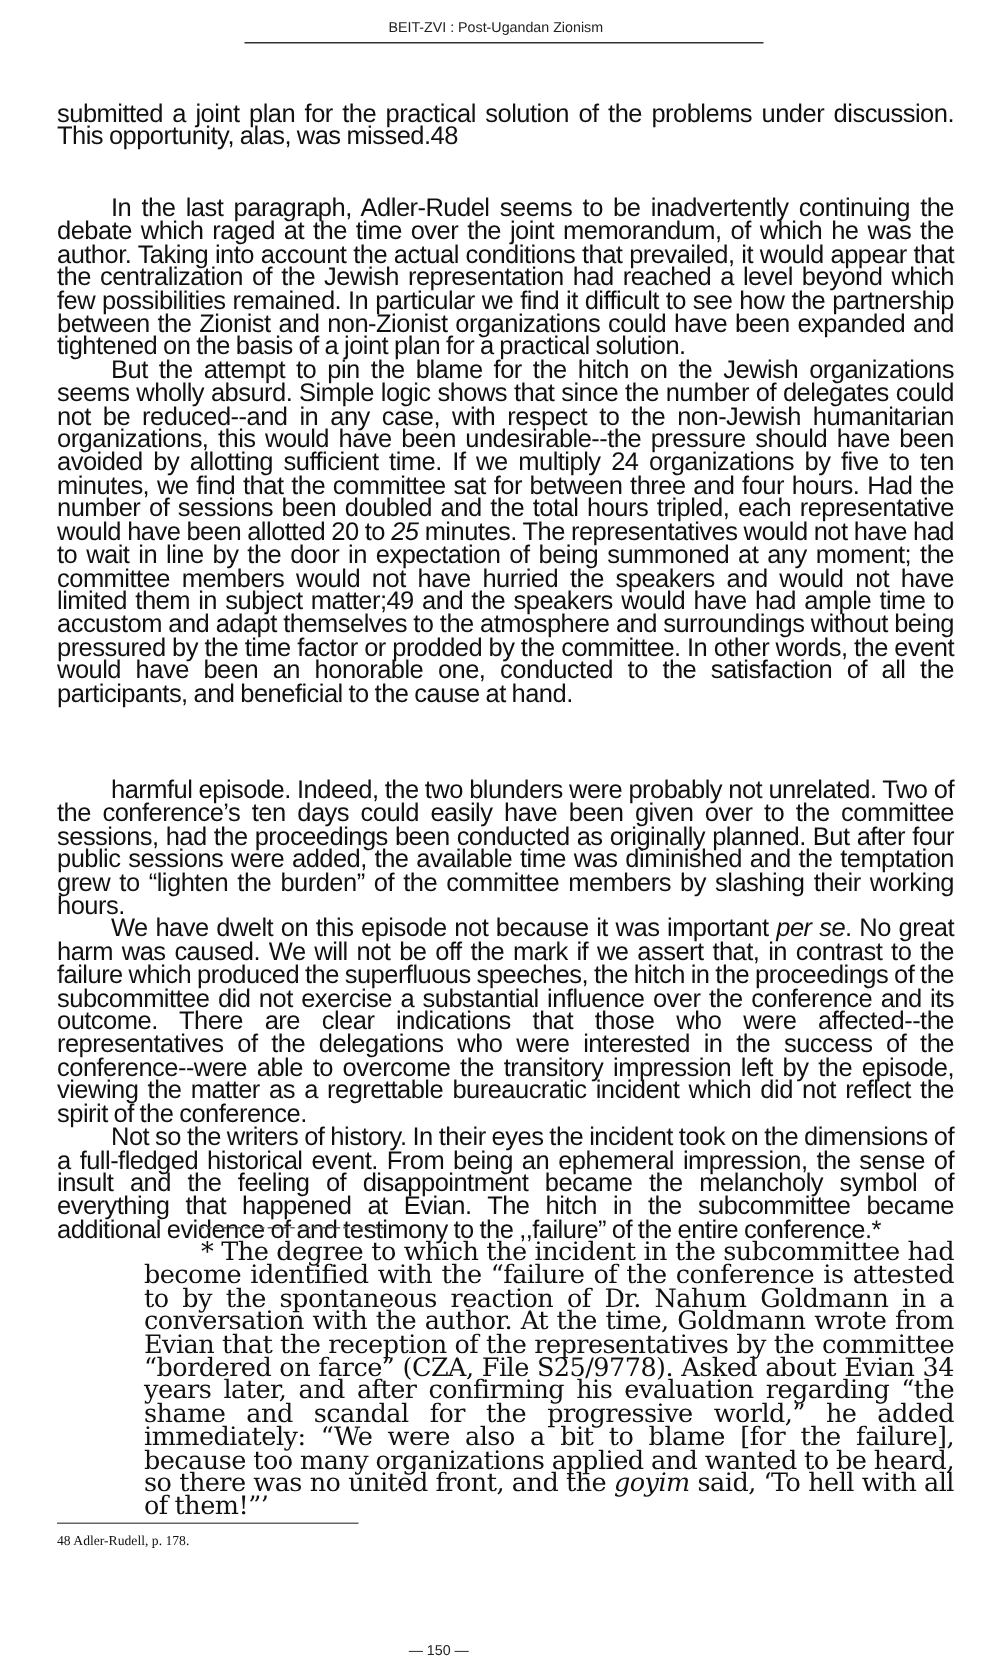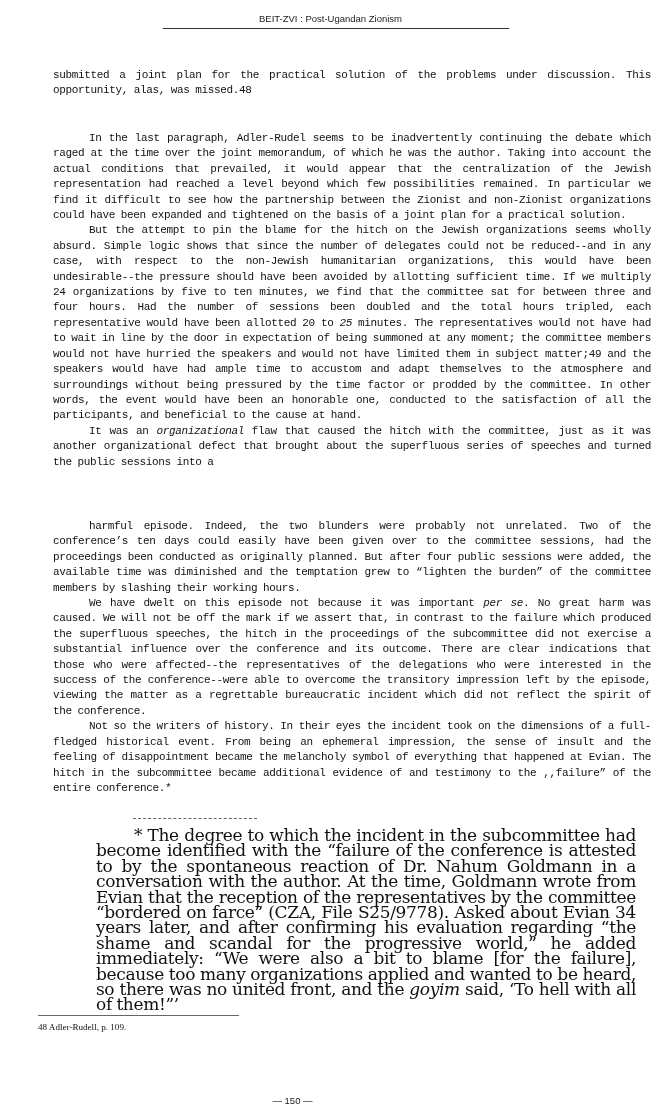--- a/index.html
+++ b/index.html
@@ -6,22 +6,22 @@
   body { width: 661px; height: 1118px; position: relative; overflow: hidden; color: #111; }
   .running-head {
     position: absolute; top: 13px; left: 0; width: 661px; text-align: center;
     font-family: "Liberation Sans", sans-serif; font-size: 9.5px; color: #222;
   }
   .head-rule {
     position: absolute; top: 28px; left: 163px; width: 346px; height: 0;
     border-top: 1px solid #333;
   }
   .body-text {
-    position: absolute; left: 53px; width: 598px;
-    font-family: Liberation Mono, monospace; font-size: 11px; line-height: 15.4px;
+    position: absolute; left: 38px; width: 598px;
+    font-family: Liberation Sans, sans-serif; font-size: 17px; line-height: 15.4px;
     text-align: justify; letter-spacing: -0.35px; word-spacing: -0.5px;
   }
   .body-text p { margin: 0; }
   .indent { text-indent: 36px; }
   .gap { margin-top: 15px !important; }
   .block1 { top: 68px; }
   .block2 { top: 116px; }
   .block3 { top: 519px; }
   em { font-style: italic; }
   .note-sep {
@@ -54,32 +54,31 @@
 <div class="running-head">BEIT-ZVI : Post-Ugandan Zionism</div>
 <div class="head-rule"></div>
 
 <div class="body-text block1">
   <p>submitted a joint plan for the practical solution of the problems under discussion. This opportunity, alas, was missed.48</p>
 </div>
 
 <div class="body-text block2">
   <p class="indent gap" style="margin-top:0">In the last paragraph, Adler-Rudel seems to be inadvertently continuing the debate which raged at the time over the joint memorandum, of which he was the author. Taking into account the actual conditions that prevailed, it would appear that the centralization of the Jewish representation had reached a level beyond which few possibilities remained. In particular we find it difficult to see how the partnership between the Zionist and non-Zionist organizations could have been expanded and tightened on the basis of a joint plan for a practical solution.</p>
   <p class="indent"><span>But the attempt to pin the blame for the hitch on the Jewish organizations seems wholly absurd. Simple logic shows that since the number of delegates could not be reduced--and in any case, with respect to the non-Jewish humanitarian organizations, this would have been undesirable--the pressure should have been avoided by allotting sufficient time. If we multiply 24 organizations by five to ten minutes, we find that the committee sat for between three and four hours. Had the number of sessions been doubled and the total hours tripled, each representative would have been allotted 20 to </span><em>25</em><span> minutes. The representatives would not have had to wait in line by the door in expectation of being summoned at any moment; the committee members would not have hurried the speakers and would not have limited them in subject matter;49 and the speakers would have had ample time to accustom and adapt themselves to the atmosphere and surroundings without being pressured by the time factor or prodded by the committee. In other words, the event would have been an honorable one, conducted to the satisfaction of all the participants, and beneficial to the cause at hand.</span></p>
-  <p class="indent"><span>It was an </span><em>organizational</em><span> flaw that caused the hitch with the committee, just as it was another organizational defect that brought about the superfluous series of speeches and turned the public sessions into a</span></p>
 </div>
 
 <div class="body-text block3">
   <p class="indent">harmful episode. Indeed, the two blunders were probably not unrelated. Two of the conference’s ten days could easily have been given over to the committee sessions, had the proceedings been conducted as originally planned. But after four public sessions were added, the available time was diminished and the temptation grew to “lighten the burden” of the committee members by slashing their working hours.</p>
   <p class="indent"><span>We have dwelt on this episode not because it was important </span><em>per se</em><span>. No great harm was caused. We will not be off the mark if we assert that, in contrast to the failure which produced the superfluous speeches, the hitch in the proceedings of the subcommittee did not exercise a substantial influence over the conference and its outcome. There are clear indications that those who were affected--the representatives of the delegations who were interested in the success of the conference--were able to overcome the transitory impression left by the episode, viewing the matter as a regrettable bureaucratic incident which did not reflect the spirit of the conference.</span></p>
   <p class="indent">Not so the writers of history. In their eyes the incident took on the dimensions of a full-fledged historical event. From being an ephemeral impression, the sense of insult and the feeling of disappointment became the melancholy symbol of everything that happened at Evian. The hitch in the subcommittee became additional evidence of and testimony to the ,,failure” of the entire conference.*</p>
 </div>
 
 <div class="note-sep"></div>
 <div class="inset-note">
   <p><span>* The degree to which the incident in the subcommittee had become identified with the “failure of the conference is attested to by the spontaneous reaction of Dr. Nahum Goldmann in a conversation with the author. At the time, Goldmann wrote from Evian that the reception of the representatives by the committee “bordered on farce” (CZA, File S25/9778). Asked about Evian 34 years later, and after confirming his evaluation regarding “the shame and scandal for the progressive world,” he added immediately: “We were also a bit to blame [for the failure], because too many organizations applied and wanted to be heard, so there was no united front, and the </span><em>goyim</em><span> said, ‘To hell with all of them!”’</span></p>
 </div>
 
 <div class="fn-rule"></div>
 <div class="footnotes">
-  <p>48 Adler-Rudell, p. 109.</p>
+  <p>48 Adler-Rudell, p. 178.</p>
 </div>
 
 <div class="page-number">—   150   —</div>
 
 </body></html>

